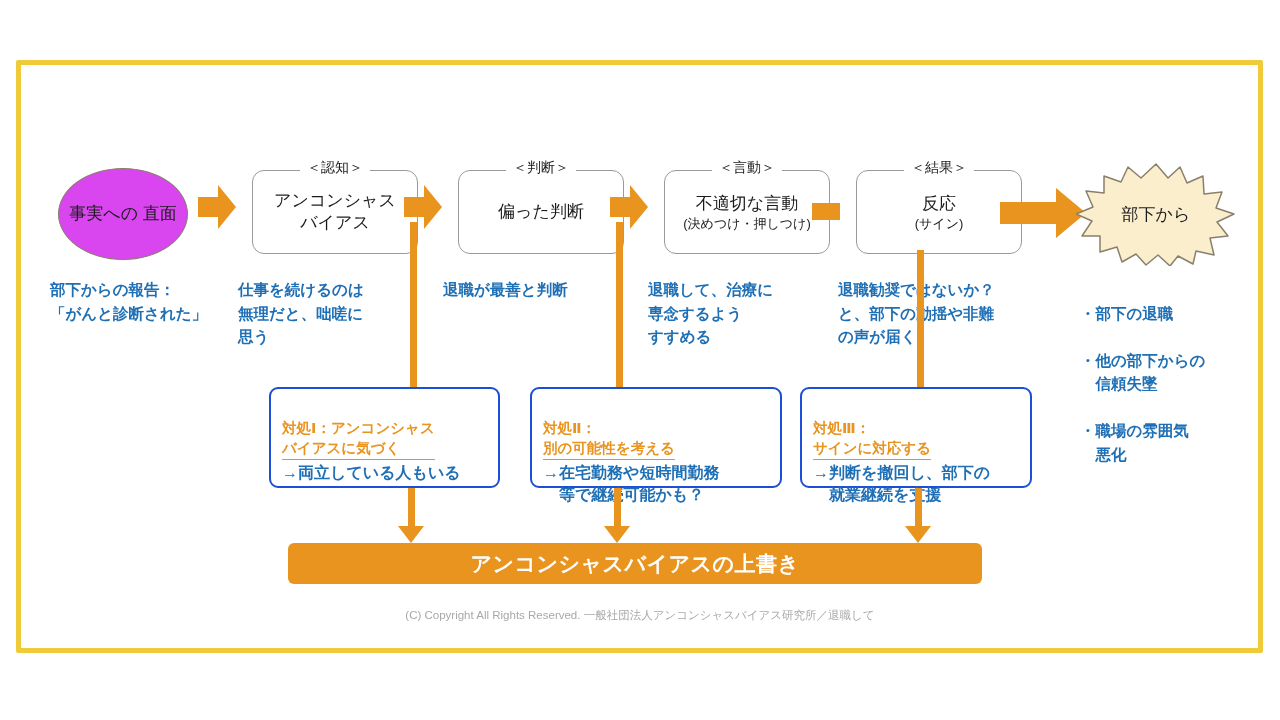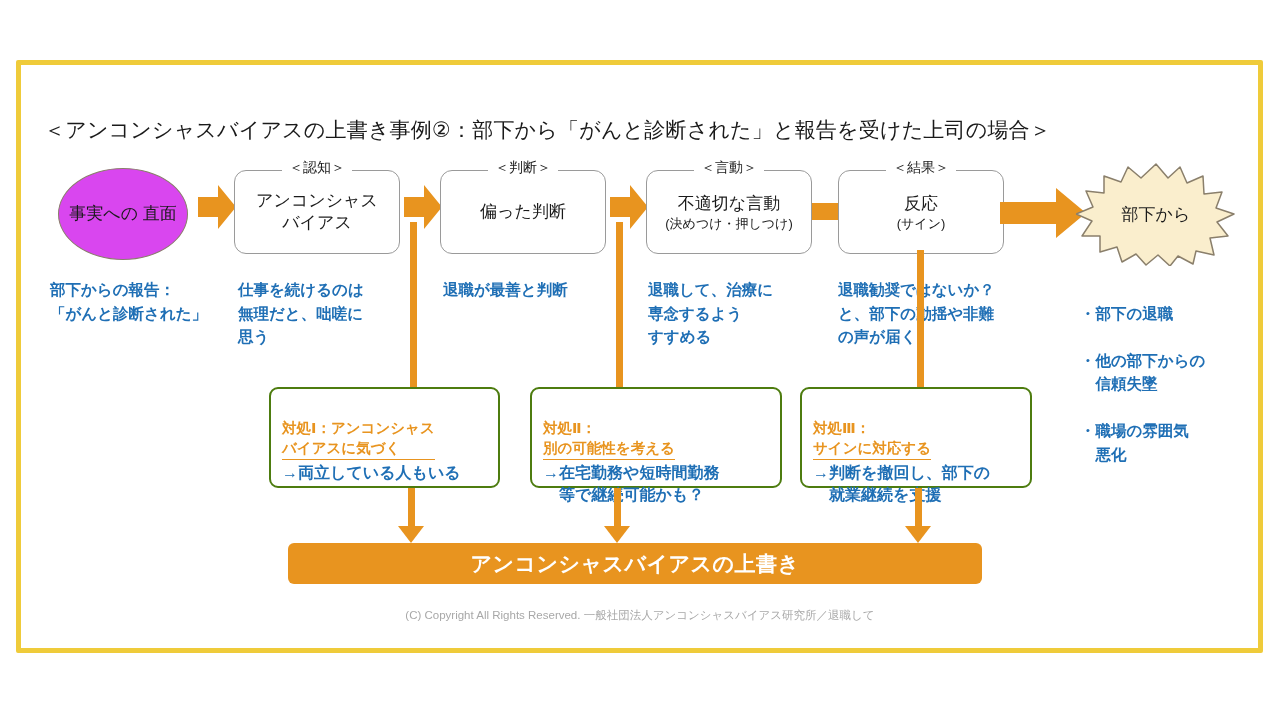--- a/index.html
+++ b/index.html
@@ -72,20 +72,21 @@
   .stage-box {
     position: absolute;
     border: 1.5px solid #9a9a9a;
     border-radius: 12px;
     background: #ffffff;
     box-sizing: border-box;
     display: flex;
     flex-direction: column;
     align-items: center;
     justify-content: center;
+    margin-left: 18px;
   }
   .stage-box .cap {
     position: absolute;
     top: -11px;
     left: 50%;
     transform: translateX(-50%);
     background: #ffffff;
     padding: 0 7px;
     font-size: 14px;
     color: #1a1a1a;
@@ -148,21 +149,21 @@
     color: #1F6FB5;
     font-size: 15.5px;
     font-weight: bold;
     line-height: 1.52;
     white-space: pre-line;
   }
 
   
   .cm-box {
     position: absolute;
-    border: 2px solid #4d7c0f;
+    border: 2px solid #1d4ed8;
     border-radius: 9px;
     background: #ffffff;
     box-sizing: border-box;
     padding: 8px 9px 8px 11px;
   }
   .cm-head {
     color: #E8941F;
     font-size: 14.5px;
     font-weight: bold;
     line-height: 1.42;
@@ -239,21 +240,20 @@
     color: #a8a8a8;
   }
 </style>
 </head>
 <body>
 
 <div id="slide">
 
   <div class="frame"></div>
 
-  <div class="title">＜アンコンシャスバイアスの上書き事例②：部下から「がんと診断された」と報告を受けた上司の場合＞</div>
 
   <div class="ellipse">
     <span>事実への
 直面</span>
   </div>
 
   <div class="chev" style="left:198px; top:185px;">
     <svg width="38" height="44" viewBox="0 0 38 44">
       <polygon points="0,12 20,12 20,0 38,22 20,44 20,32 0,32" fill="#E8941F"></polygon>
     </svg>

